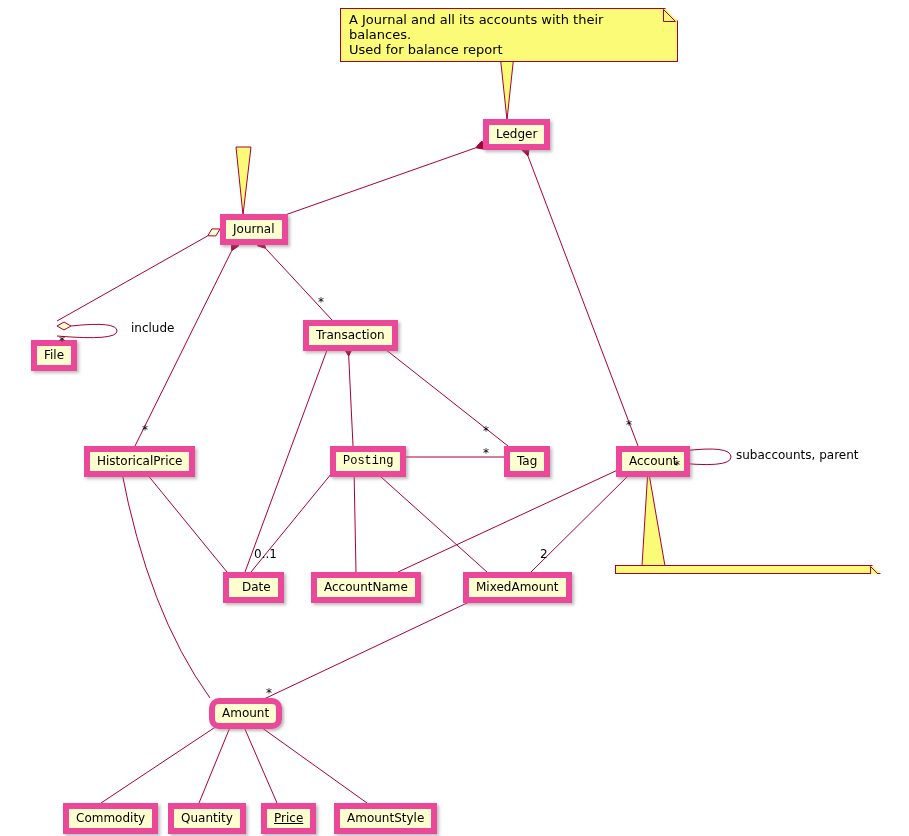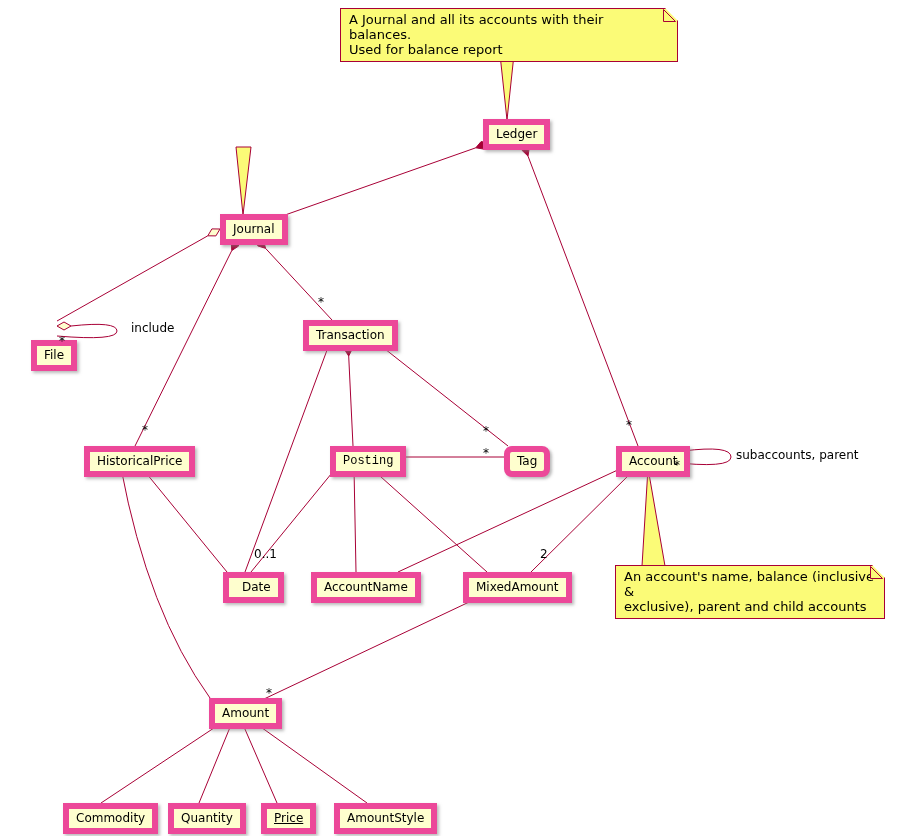--- a/index.html
+++ b/index.html
@@ -77,36 +77,34 @@
       </svg>
     <div class="note-text">A Journal and all its accounts with their balances.
 Used for balance report</div>
   </div>
 
 
   <div class="note" style="left:615px;top:565px;width:252px;">
     <svg class="fold" width="14" height="14">
         <polygon points="0.5,0.5 12.5,12.5 0.5,12.5" fill="#FBFB77" stroke="#A80036"></polygon>
       </svg>
-    <div class="note-text">An account's name, balance (inclusive &amp;
-exclusive), parent and child accounts</div>
   </div>
 
   <div class="cls" style="left:483px;top:119px;">Ledger</div>
   <div class="cls" style="left:220px;top:214px;">Journal</div>
   <div class="cls" style="left:31px;top:340px;">File</div>
   <div class="cls" style="left:303px;top:320px;">Transaction</div>
   <div class="cls" style="left:84px;top:446px;">HistoricalPrice</div>
   <div class="cls" style="left:330px;top:446px;font-family:Liberation Mono, monospace;">Posting</div>
-  <div class="cls" style="left:504px;top:446px;border-radius:8px;">Tag</div>
+  <div class="cls" style="left:504px;top:446px;">Tag</div>
   <div class="cls" style="left:616px;top:446px;">Account</div>
   <div class="cls" style="left:223px;top:572px;padding-left:13px;">Date</div>
   <div class="cls" style="left:311px;top:572px;">AccountName</div>
   <div class="cls" style="left:463px;top:572px;">MixedAmount</div>
-  <div class="cls" style="left:209px;top:698px;">Amount</div>
+  <div class="cls" style="left:209px;top:698px;border-radius:10px;">Amount</div>
   <div class="cls" style="left:63px;top:803px;text-align:center;">Commodity</div>
   <div class="cls" style="left:168px;top:803px;">Quantity</div>
   <div class="cls" style="left:261px;top:803px;text-decoration:underline;">Price</div>
   <div class="cls" style="left:334px;top:803px;">AmountStyle</div>
 
   <div class="lbl" style="left:122px;top:321px;margin-left:9px;">include</div>
   <div class="lbl" style="left:59px;top:334px;">*</div>
   <div class="lbl" style="left:318px;top:295px;">*</div>
   <div class="lbl" style="left:142px;top:423px;">*</div>
   <div class="lbl" style="left:483px;top:424px;">*</div>

